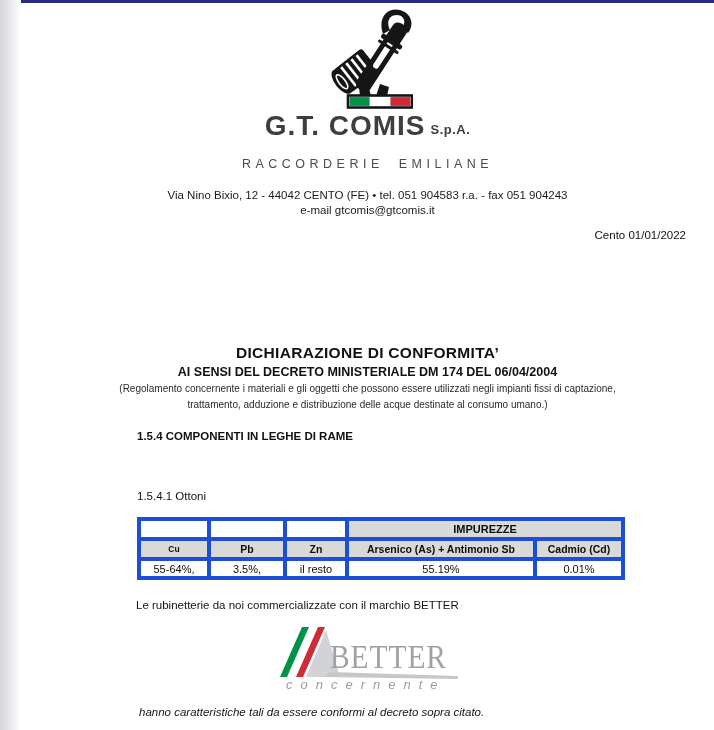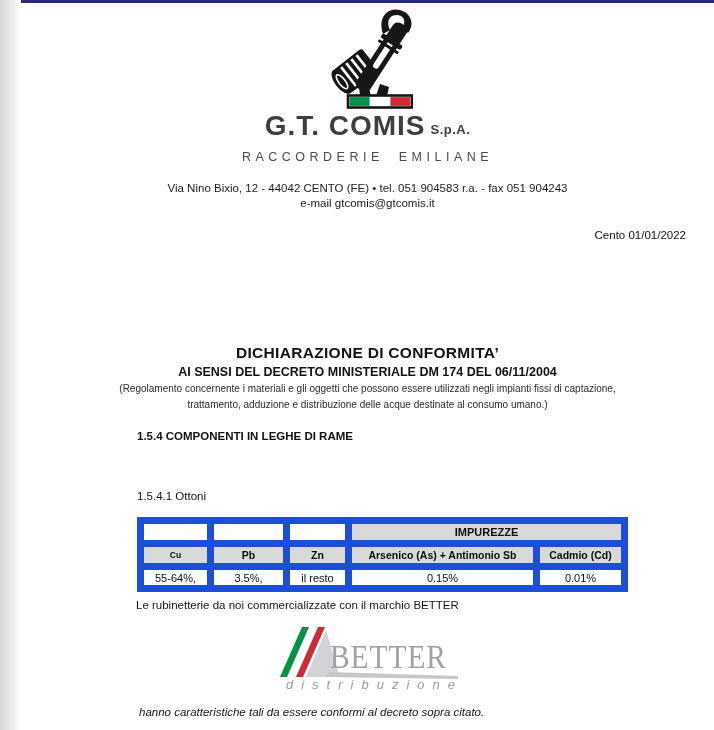--- a/index.html
+++ b/index.html
@@ -9,38 +9,38 @@
   }
   .top-bar{position:absolute;top:0;left:7px;right:0;height:3px;background:#2b297e;}
   .left-edge{position:absolute;top:0;left:0;width:21px;height:730px;
     background:linear-gradient(to right,#d6d6da 0%,#e7e7ea 45%,#ffffff 100%);}
 
   
   .letterhead{position:absolute;top:8px;left:21px;right:0;text-align:center;}
   .wrench-svg{display:block;margin:0 auto;}
   .company-line{margin-top:2px;font-size:28px;font-weight:600;letter-spacing:1px;color:#3d3e40;line-height:28px;}
   .company-suffix{font-size:13px;font-weight:600;margin-left:5px;letter-spacing:.5px;position:relative;top:-1px;}
-  .tagline{margin-top:5px;font-size:12.5px;letter-spacing:4.5px;word-spacing:7px;color:#4a4b4d;}
+  .tagline{margin-top:12px;font-size:12.5px;letter-spacing:4.5px;word-spacing:7px;color:#4a4b4d;}
   .address{margin-top:17px;font-size:11.5px;color:#1b1b1b;line-height:15px;}
   .email{font-size:11.5px;color:#1b1b1b;line-height:15px;}
 
   .date{position:absolute;top:229px;right:28px;font-size:11.5px;color:#111;}
 
   
   .title-block{position:absolute;top:344px;left:21px;right:0;text-align:center;color:#111;}
   .doc-title{font-size:15.5px;font-weight:bold;letter-spacing:.3px;}
   .doc-subtitle{font-size:12.5px;font-weight:bold;margin-top:3px;}
   .note{font-size:10px;color:#2a2a2a;margin-top:3px;line-height:13px;}
 
   .sec-h{position:absolute;left:137px;top:430px;font-size:11.5px;font-weight:bold;color:#111;}
   .sec-sh{position:absolute;left:137px;top:458px;font-size:11.5px;color:#111;margin-top:32px;}
 
   
   .comp-table{position:absolute;left:137px;top:517px;width:484px;border-collapse:collapse;table-layout:fixed;}
-  .comp-table td{border:7px solid #1d4ed8;text-align:center;padding:0;height:16px;
+  .comp-table td{border:4px solid #1d4ed8;text-align:center;padding:0;height:16px;
     font-size:10.5px;color:#0d0d0d;overflow:hidden;white-space:nowrap;}
   .comp-table td.hdr{background:#d9d9d9;font-weight:bold;}
   .comp-table td.empty{background:#ffffff;}
   .comp-table td.imp{background:#d9d9d9;font-weight:bold;font-size:11px;}
   .comp-table td.cu{font-size:8.5px;}
   .comp-table td.val{background:#ffffff;font-size:11px;height:15px;}
 
   .para{position:absolute;font-size:11.5px;color:#141414;}
   .p1{left:136px;top:599px;}
   .p2{left:139px;top:706px;font-style:italic;}
@@ -94,21 +94,21 @@
     <div class="company-line"><span>G.T. COMIS</span><span class="company-suffix">S.p.A.</span></div>
     <div class="tagline">RACCORDERIE EMILIANE</div>
     <div class="address">Via Nino Bixio, 12 - 44042 CENTO (FE) • tel. 051 904583 r.a. - fax 051 904243</div>
     <div class="email">e-mail gtcomis@gtcomis.it</div>
   </div>
 
   <div class="date">Cento 01/01/2022</div>
 
   <div class="title-block">
     <div class="doc-title">DICHIARAZIONE DI CONFORMITA’</div>
-    <div class="doc-subtitle">AI SENSI DEL DECRETO MINISTERIALE DM 174 DEL 06/11/2004</div>
+    <div class="doc-subtitle">AI SENSI DEL DECRETO MINISTERIALE DM 174 DEL 06/04/2004</div>
     <div class="note">(Regolamento concernente i materiali e gli oggetti che possono essere utilizzati negli impianti fissi di captazione,</div>
     <div class="note">trattamento, adduzione e distribuzione delle acque destinate al consumo umano.)</div>
   </div>
 
   <div class="sec-h">1.5.4 COMPONENTI IN LEGHE DI RAME</div>
   <div class="sec-sh">1.5.4.1 Ottoni</div>
 
   <table class="comp-table">
     <colgroup>
       <col style="width:70px">
@@ -128,33 +128,33 @@
         <td class="hdr cu">Cu</td>
         <td class="hdr">Pb</td>
         <td class="hdr">Zn</td>
         <td class="hdr">Arsenico (As) + Antimonio Sb</td>
         <td class="hdr">Cadmio (Cd)</td>
       </tr>
       <tr>
         <td class="val">55-64%,</td>
         <td class="val">3.5%,</td>
         <td class="val">il resto</td>
-        <td class="val">0.15%</td>
+        <td class="val">55.19%</td>
         <td class="val">0.01%</td>
       </tr>
     </tbody>
   </table>
 
   <div class="para p1">Le rubinetterie da noi commercializzate con il marchio BETTER</div>
 
   <div class="better">
     <svg width="200" height="74" viewBox="0 0 200 74" aria-hidden="true">
       <polygon points="8,56 30,6 37,6 15,56" fill="#009246"></polygon>
       <polygon points="24,56 46,6 53,6 31,56" fill="#ce2b37"></polygon>
       <polygon points="34,56 54,9 68,56" fill="#d2d3d6"></polygon>
       <polygon points="58,51 186,55 186,58 52,56" fill="#c6c7c9"></polygon>
     </svg>
     <div class="better-wordmark">BETTER</div>
-    <div class="better-subtext">distribuzione</div>
+    <div class="better-subtext">concernente</div>
   </div>
 
   <div class="para p2">hanno caratteristiche tali da essere conformi al decreto sopra citato.</div>
 </div>
 
 </body></html>

